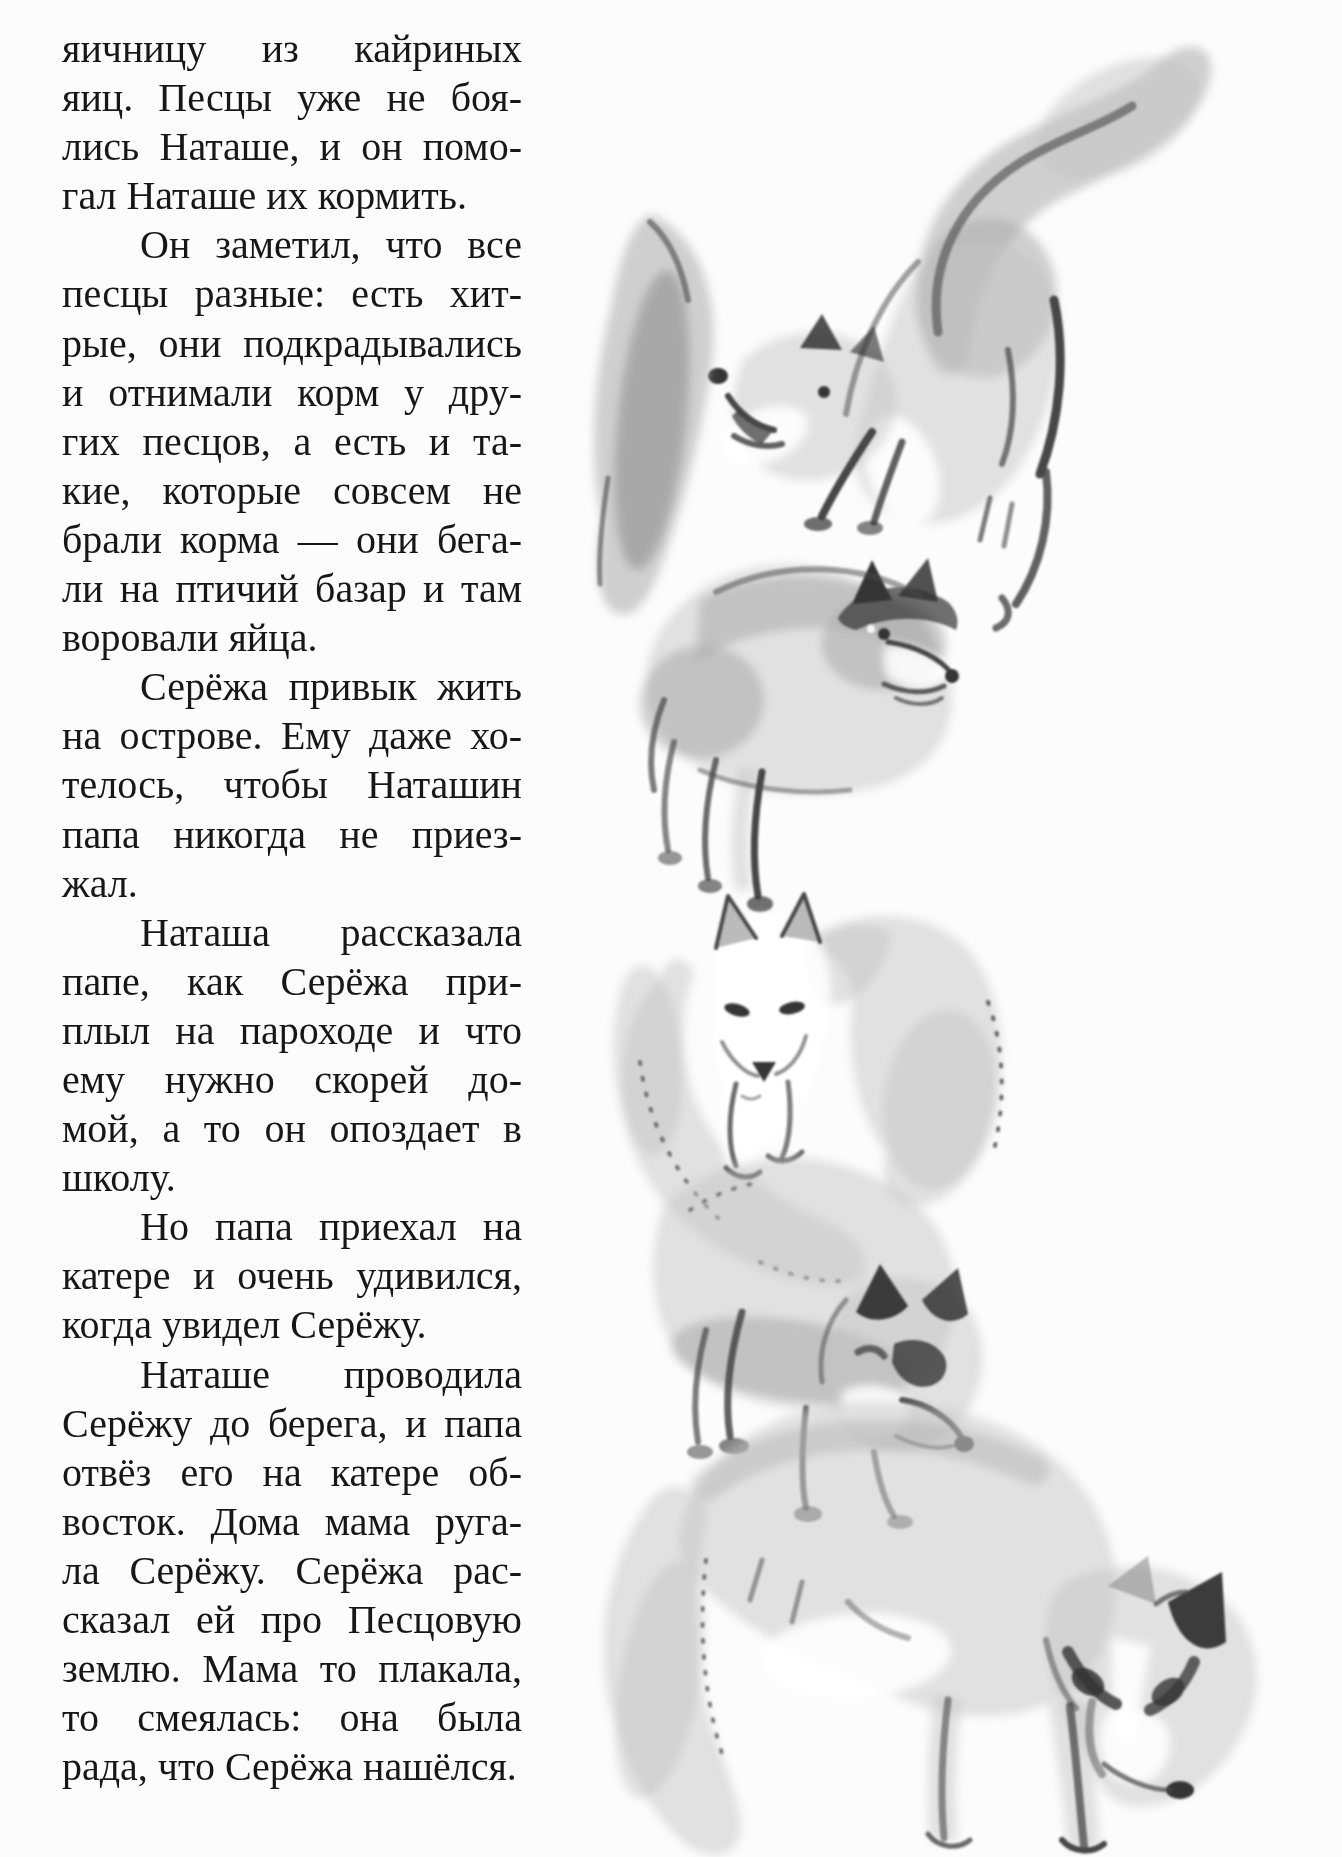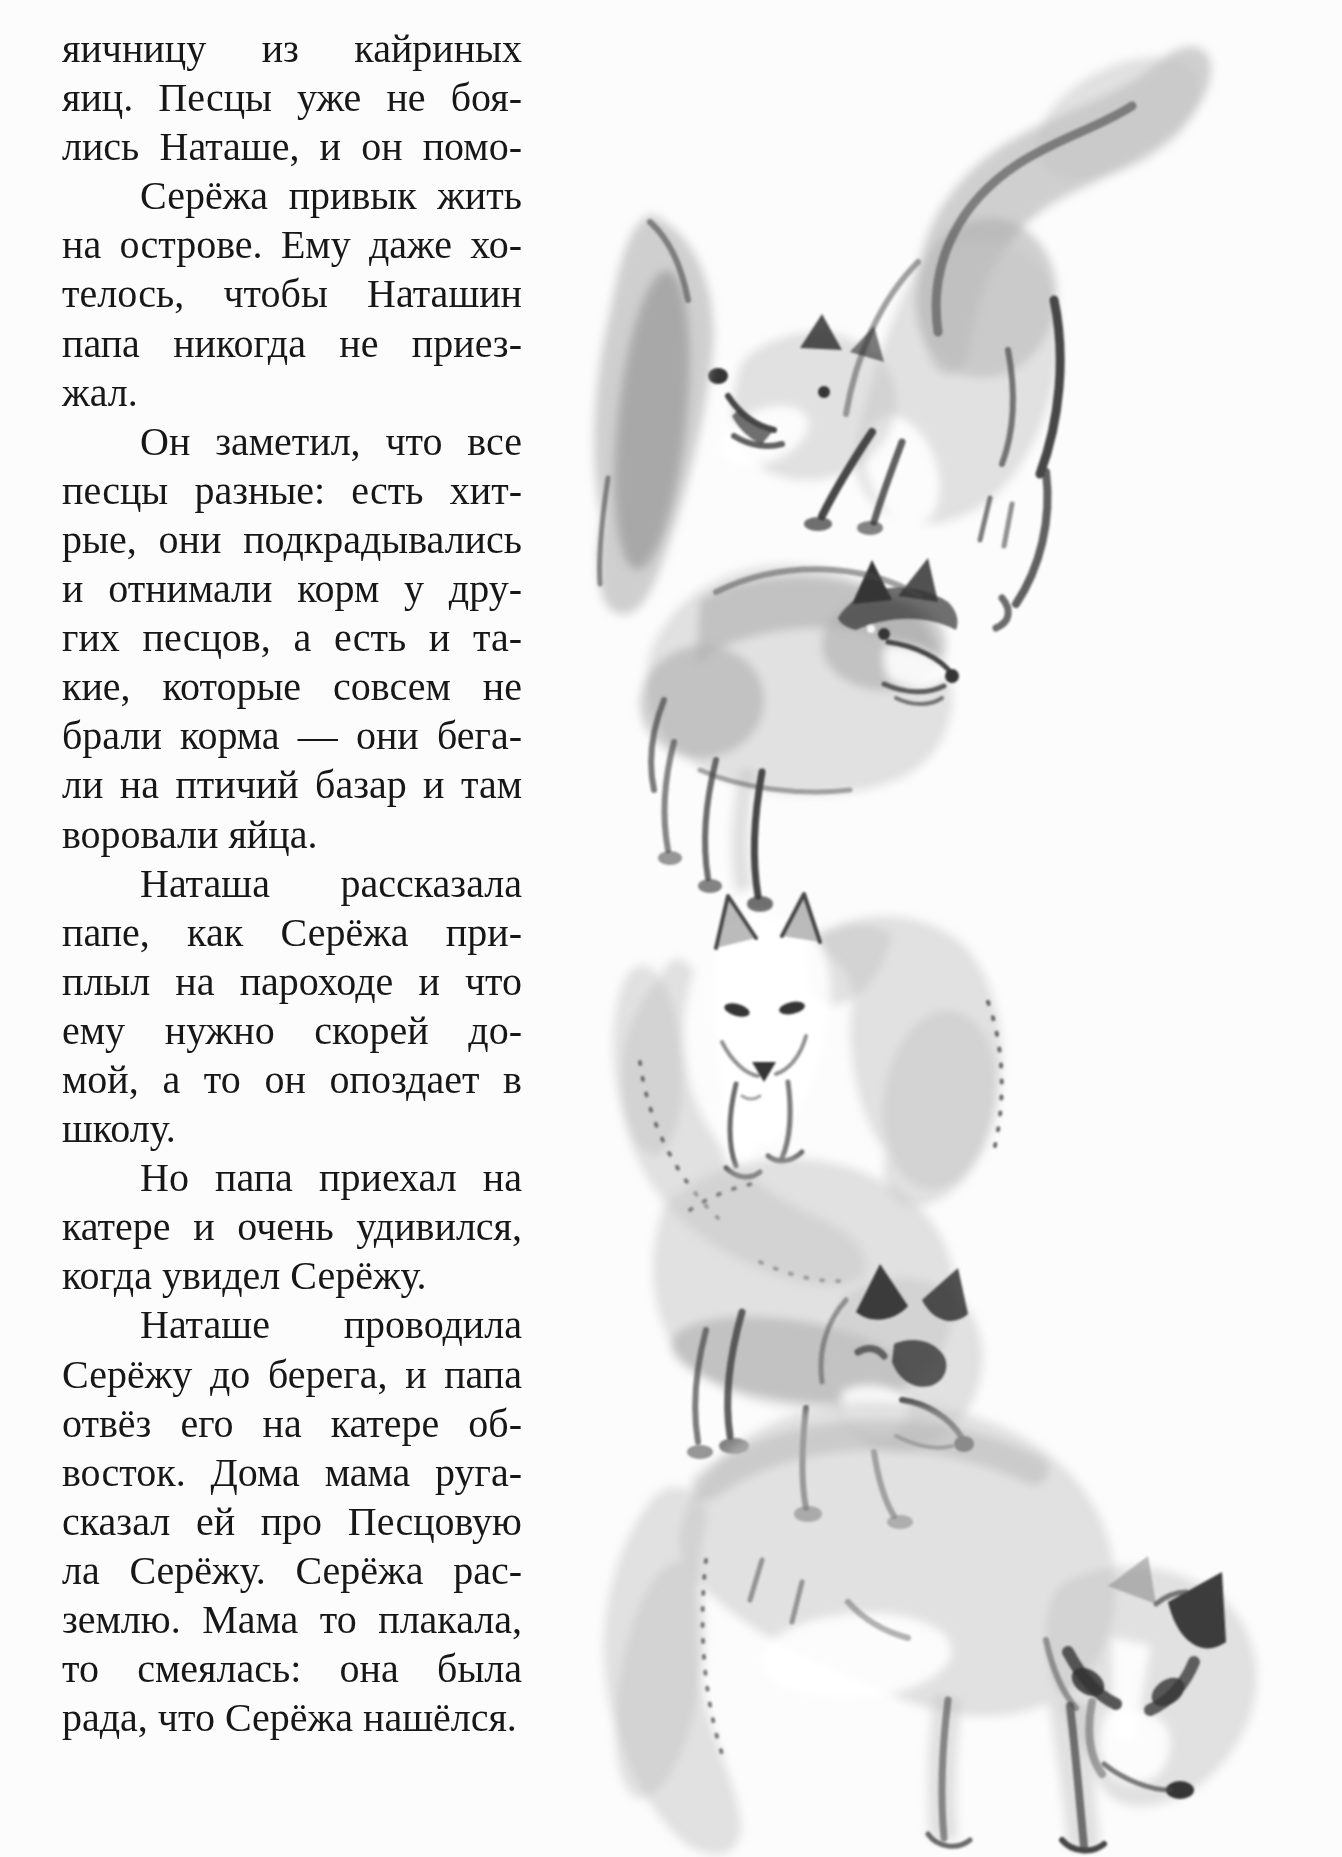--- a/index.html
+++ b/index.html
@@ -29,59 +29,60 @@
 </head>
 <body>
 
 <div class="page">
 
   <div class="text-col">
     <div>
       <div class="line">яичницу из кайриных</div>
       <div class="line">яиц. Песцы уже не боя-</div>
       <div class="line">лись Наташе, и он помо-</div>
-    </div>
-    <div>
-      <div class="line indent">Серёжа привык жить</div>
-      <div class="line">на острове. Ему даже хо-</div>
-      <div class="line">телось, чтобы Наташин</div>
-      <div class="line">папа никогда не приез-</div>
-      <div class="line plast">жал.</div>
+      <div class="line plast">гал Наташе их кормить.</div>
     </div>
     <div>
       <div class="line indent">Он заметил, что все</div>
       <div class="line">песцы разные: есть хит-</div>
       <div class="line">рые, они подкрадывались</div>
       <div class="line">и отнимали корм у дру-</div>
       <div class="line">гих песцов, а есть и та-</div>
       <div class="line">кие, которые совсем не</div>
       <div class="line">брали корма — они бега-</div>
       <div class="line">ли на птичий базар и там</div>
       <div class="line plast">воровали яйца.</div>
     </div>
     <div>
+      <div class="line indent">Серёжа привык жить</div>
+      <div class="line">на острове. Ему даже хо-</div>
+      <div class="line">телось, чтобы Наташин</div>
+      <div class="line">папа никогда не приез-</div>
+      <div class="line plast">жал.</div>
+    </div>
+    <div>
       <div class="line indent">Наташа рассказала</div>
       <div class="line">папе, как Серёжа при-</div>
       <div class="line">плыл на пароходе и что</div>
       <div class="line">ему нужно скорей до-</div>
       <div class="line">мой, а то он опоздает в</div>
       <div class="line plast">школу.</div>
     </div>
     <div>
       <div class="line indent">Но папа приехал на</div>
       <div class="line">катере и очень удивился,</div>
       <div class="line plast">когда увидел Серёжу.</div>
     </div>
     <div>
       <div class="line indent">Наташе проводила</div>
       <div class="line">Серёжу до берега, и папа</div>
       <div class="line">отвёз его на катере об-</div>
       <div class="line">восток. Дома мама руга-</div>
+      <div class="line">ла Серёжу. Серёжа рас-</div>
       <div class="line">сказал ей про Песцовую</div>
-      <div class="line">ла Серёжу. Серёжа рас-</div>
       <div class="line">землю. Мама то плакала,</div>
       <div class="line">то смеялась: она была</div>
       <div class="line plast">рада, что Серёжа нашёлся.</div>
     </div>
   </div>
 
   <svg class="art" viewBox="0 0 1342 1857" aria-hidden="true">
     <defs>
       <filter id="soft" x="-25%" y="-25%" width="150%" height="150%">
           <feGaussianBlur stdDeviation="5"></feGaussianBlur>

